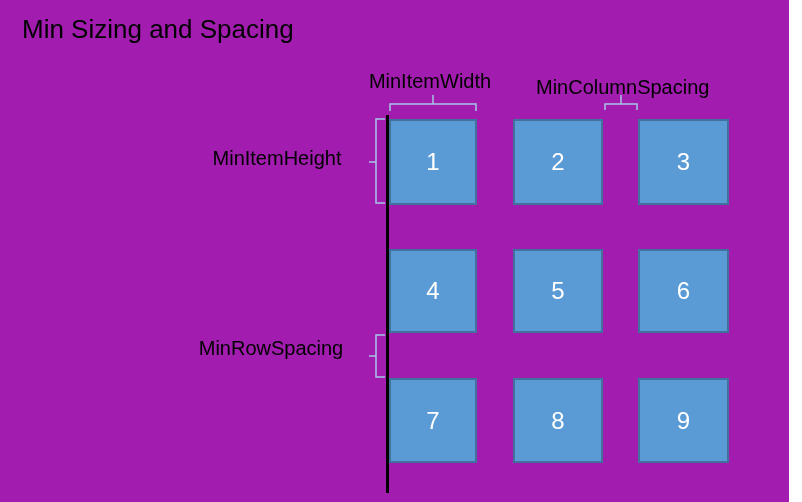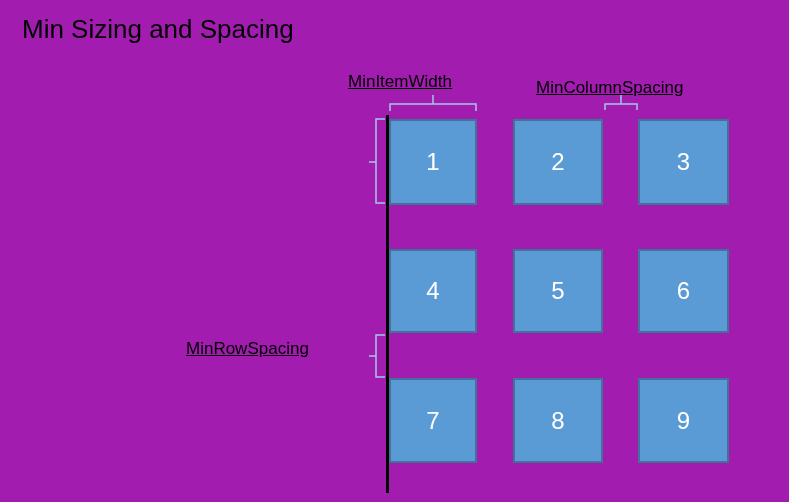--- a/index.html
+++ b/index.html
@@ -20,26 +20,25 @@
     position: absolute;
     left: 22px;
     top: 13px;
     font-size: 26px;
     line-height: 32px;
     color: var(--text, #000);
     white-space: nowrap;
   }
   .lbl {
     position: absolute;
-    font-size: 17px;
+    font-size: 20px;
     line-height: 23px;
-    text-align: left;
+    text-align: center;
     color: var(--text, #000);
     white-space: nowrap;
-    text-decoration: underline;
   }
   #lbl-min-item-width    { left: 348px; top: 70px;  width: 164px; }
   #lbl-min-col-spacing   { left: 536px; top: 76px;  width: 170px; }
   #lbl-min-item-height   { left: 192px; top: 147px; width: 170px; }
   #lbl-min-row-spacing   { left: 186px; top: 337px; width: 170px; }
 
   .vline {
     position: absolute;
     background: var(--line, #000);
   }
@@ -76,20 +75,21 @@
 </style>
 </head>
 <body>
 
 <div id="canvas">
 
   <div class="title">Min Sizing and Spacing</div>
 
   <div class="lbl" id="lbl-min-item-width">MinItemWidth</div>
   <div class="lbl" id="lbl-min-col-spacing">MinColumnSpacing</div>
+  <div class="lbl" id="lbl-min-item-height">MinItemHeight</div>
   <div class="lbl" id="lbl-min-row-spacing">MinRowSpacing</div>
 
   <div class="brace" id="brace-item-width">
     <svg width="88" height="22" viewBox="0 0 88 22" fill="none">
       <path d="M1 18 L1 11 L87 11 L87 18 M44 11 L44 2" stroke="currentColor" stroke-width="1.5"></path>
     </svg>
   </div>
 
   <div class="brace" id="brace-col-spacing">
     <svg width="34" height="22" viewBox="0 0 34 22" fill="none">

